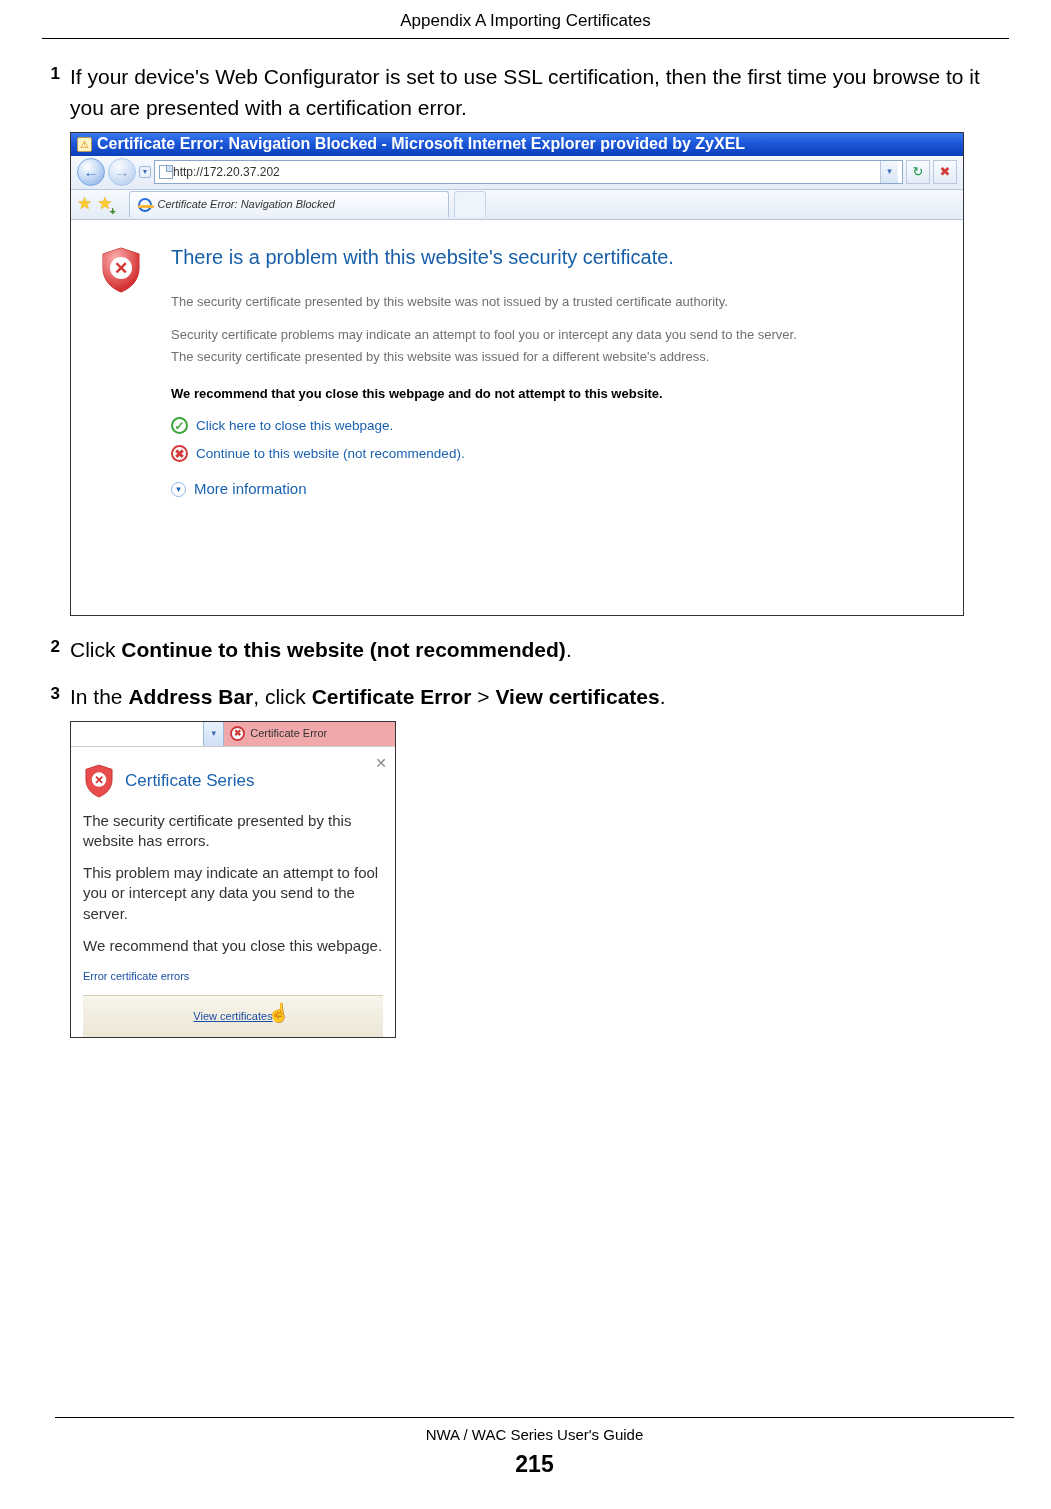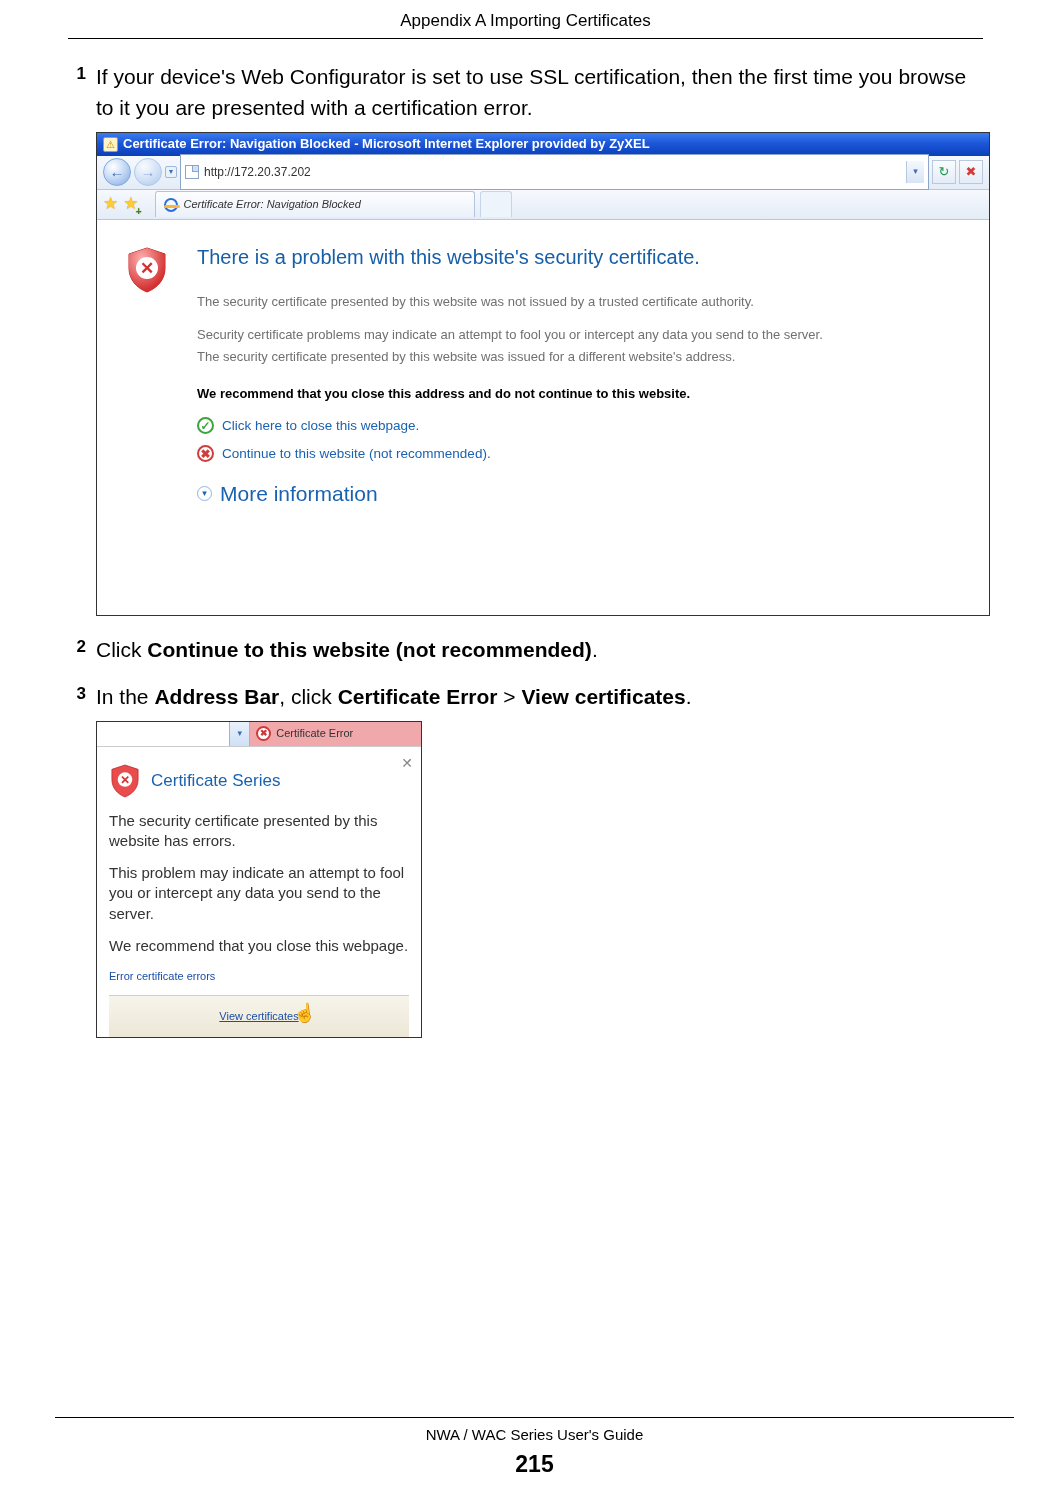--- a/index.html
+++ b/index.html
@@ -7,21 +7,21 @@
     background: #fff;
     width: 1051px;
     height: 1509px;
     font-family: "Century Gothic", "Trebuchet MS", Arial, sans-serif;
     color: #000;
     position: relative;
     font-size: 17px;
     line-height: 1.5;
   }
   .page {
-    padding: 0 68px;
+    padding: 0 42px;
   }
   .header-title {
     text-align: center;
     font-size: 17px;
     padding: 8px 0 4px 0;
     font-family: "Century Gothic", Arial, sans-serif;
   }
   .hr-top { border: none; border-top: 1px solid #000; margin-bottom: 22px; }
 
   .step {
@@ -61,21 +61,21 @@
     background: #fff3c8;
     border: 1px solid #b89a4a;
     border-radius: 2px;
     position: relative;
     display: flex; align-items: center; justify-content: center;
   }
   .ie-titlebar .tb-icon::after { content: "⚠"; font-size: 10px; color: #d18b00; }
   .ie-titlebar .tb-text {
     color: #fff;
     font-family: Tahoma, Arial, sans-serif;
-    font-size: 13px;
+    font-size: 16px;
     font-weight: bold;
   }
   .ie-toolbar1 {
     height: 34px;
     background: linear-gradient(to bottom,#f6f9fe,#e4ecf7);
     display: flex;
     align-items: center;
     padding: 0 6px;
     gap: 3px;
     border-bottom: 1px solid #b9c8de;
@@ -88,26 +88,25 @@
     color: #3a6cbb; font-size: 15px;
   }
   .navcircle.fwd { opacity: 0.55; }
   .dd-tiny {
     width: 12px; height: 12px; background: #e9f1fb;
     border: 1px solid #9fb7d8; border-radius: 2px;
     display: flex; align-items: center; justify-content: center;
     color: #3a6cbb; font-size: 8px;
   }
   .addrbar {
-    flex: 1; height: 36px;
+    flex: 1; height: 24px;
     background: #fff;
     border: 1px solid #8aa6cb;
     display: flex; align-items: center;
     padding: 0 4px;
-    gap: 5px;
     font-family: Tahoma, Arial, sans-serif;
     font-size: 12px;
     color: #333;
   }
   .page-icon { width: 14px; height: 14px; border: 1px solid #8aa6cb; background: #fff; position: relative; }
   .page-icon::after { content:""; position:absolute; top:0; right:0; width:5px; height:5px; background:#cfe0f7; border-left:1px solid #8aa6cb; border-bottom:1px solid #8aa6cb;}
   .addr-dd {
     width: 18px; height: 22px; border-left: 1px solid #b9c8de;
     background: linear-gradient(#f4f8fe,#d9e5f4);
     display:flex; align-items:center; justify-content:center;
@@ -186,21 +185,21 @@
     display: flex; align-items: center; justify-content: center;
     font-size: 12px; font-weight: bold;
   }
   .ic-green { background: #fff; border: 2px solid #3aa63a; color: #3aa63a; }
   .ic-red { background: #fff; border: 2px solid #d43b3b; color: #d43b3b; font-size: 10px; }
   .ic-expand {
     width:15px; height:15px; border:1px solid #8fb5e3; border-radius:50%;
     color:#1a62b0; font-size:9px;
     display:flex;align-items:center;justify-content:center;
   }
-  .more-info { font-size: 21px; color:#1a62b0; }
+  .more-info { font-size: 15px; color:#1a62b0; }
 
   
   .fig2 {
     width: 326px;
     border: 1px solid #333;
     font-family: Tahoma, Arial, sans-serif;
     position: relative;
   }
   .fig2-top {
     height: 24px;
@@ -337,21 +336,21 @@
                 </radialGradient>
               </defs>
               <circle cx="22" cy="22" r="11" fill="#fff"></circle>
               <text x="22" y="28" text-anchor="middle" font-size="17" font-weight="bold" fill="#d43232">✕</text>
             </svg>
         </div>
         <div class="ie-h1">There is a problem with this website's security certificate.</div>
         <div class="ie-gray">The security certificate presented by this website was not issued by a trusted certificate authority.</div>
         <div class="ie-gray sp">Security certificate problems may indicate an attempt to fool you or intercept any data you send to the server.</div>
         <div class="ie-gray">The security certificate presented by this website was issued for a different website's address.</div>
-        <div class="ie-bold">We recommend that you close this address and do not continue to this website.</div>
+        <div class="ie-bold">We recommend that you close this webpage and do not attempt to this website.</div>
         <div class="ie-link-row">
           <span class="ic ic-green">✓</span>
           <span>Click here to close this webpage.</span>
         </div>
         <div class="ie-link-row">
           <span class="ic ic-red">✖</span>
           <span>Continue to this website (not recommended).</span>
         </div>
         <div class="ie-link-row" style="margin-top:14px;">
           <span class="ic-expand">▾</span>

